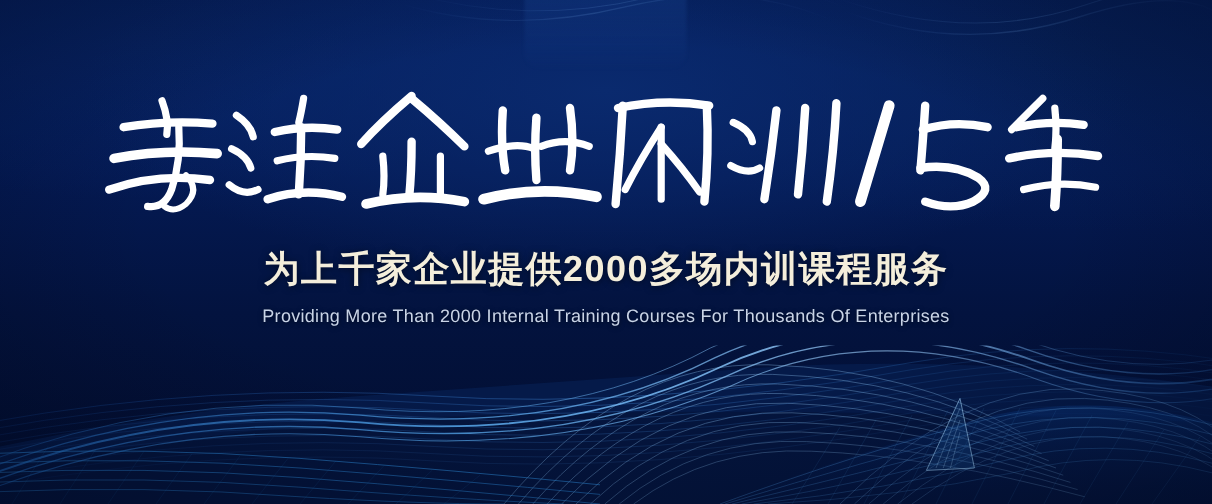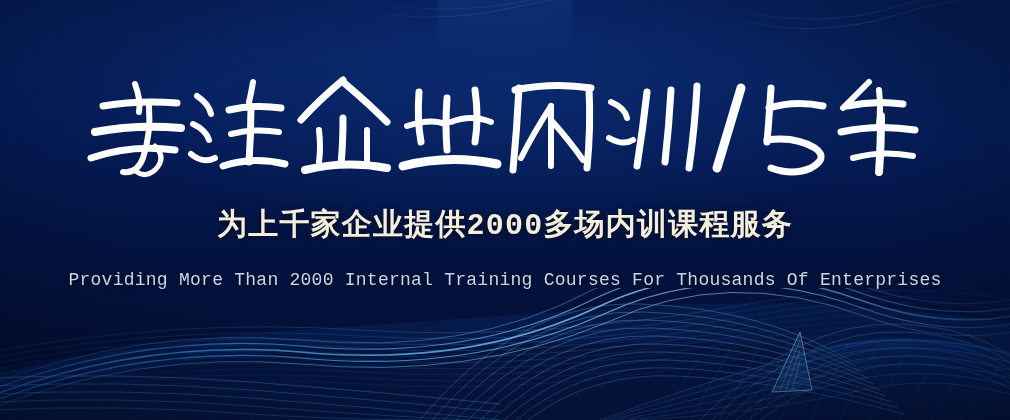--- a/index.html
+++ b/index.html
@@ -6,21 +6,21 @@
     margin: 0;
     padding: 0;
     background: #000;
   }
   #banner {
     position: relative;
     width: 1010px;
     height: 420px;
     overflow: hidden;
     background: #15803d;
-    font-family: Liberation Mono, monospace;
+    font-family: Liberation Sans, sans-serif;
     -webkit-font-smoothing: antialiased;
   }
 
   
   .bg-base {
     position: absolute;
     inset: 0;
     background:
       radial-gradient(ellipse 70% 60% at 50% 18%, #0a2a6e 0%, rgba(6,26,80,0) 62%),
       radial-gradient(ellipse 50% 45% at 12% 8%, #072363 0%, rgba(5,22,70,0) 70%),
@@ -69,22 +69,22 @@
   .subtitle {
     margin-top: 14px;
     font-size: 30px;
     font-weight: 700;
     letter-spacing: 1.2px;
     color: #f4eedb;
     text-shadow: 0 1px 6px rgba(0,0,0,0.5);
     white-space: nowrap;
   }
   .tagline {
-    margin-top: 25px;
-    font-size: 18px;
+    margin-top: 10px;
+    font-size: 15px;
     font-weight: 400;
     letter-spacing: 0.25px;
     color: #c9d4e6;
     text-shadow: 0 1px 4px rgba(0,0,0,0.55);
     white-space: nowrap;
   }
 </style>
 </head>
 <body>
 

